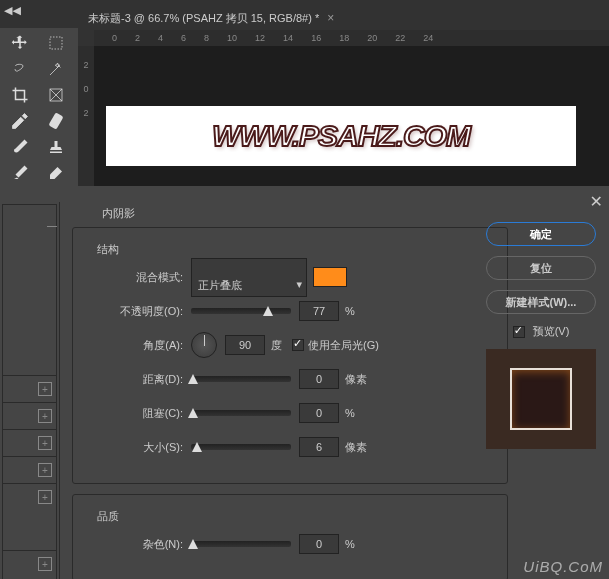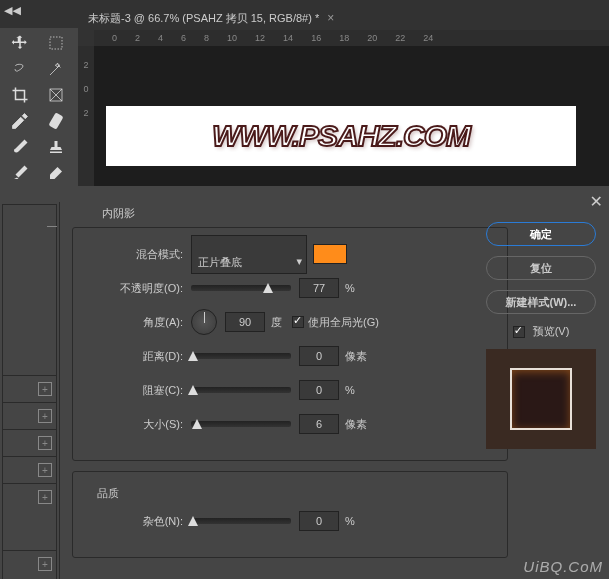--- a/index.html
+++ b/index.html
@@ -194,20 +194,21 @@
         <div class="fx-row">
             <span class="fx-icon">+</span>
           </div>
       </div>
     </div>
   </div>
 
   <div class="middle-panel">
     <div style="color:#ccc;font-size:11px;margin:0 0 6px 30px">内阴影</div>
     <div class="section">
+      <div class="sec-inner-title">结构</div>
 
       <div class="form-row">
         <span class="form-label">混合模式:</span>
         <div class="select-box"><span>正片叠底</span></div>
         <div class="color-swatch"></div>
       </div>
 
       <div class="form-row">
         <span class="form-label">不透明度(O):</span>
         <div class="slider">

